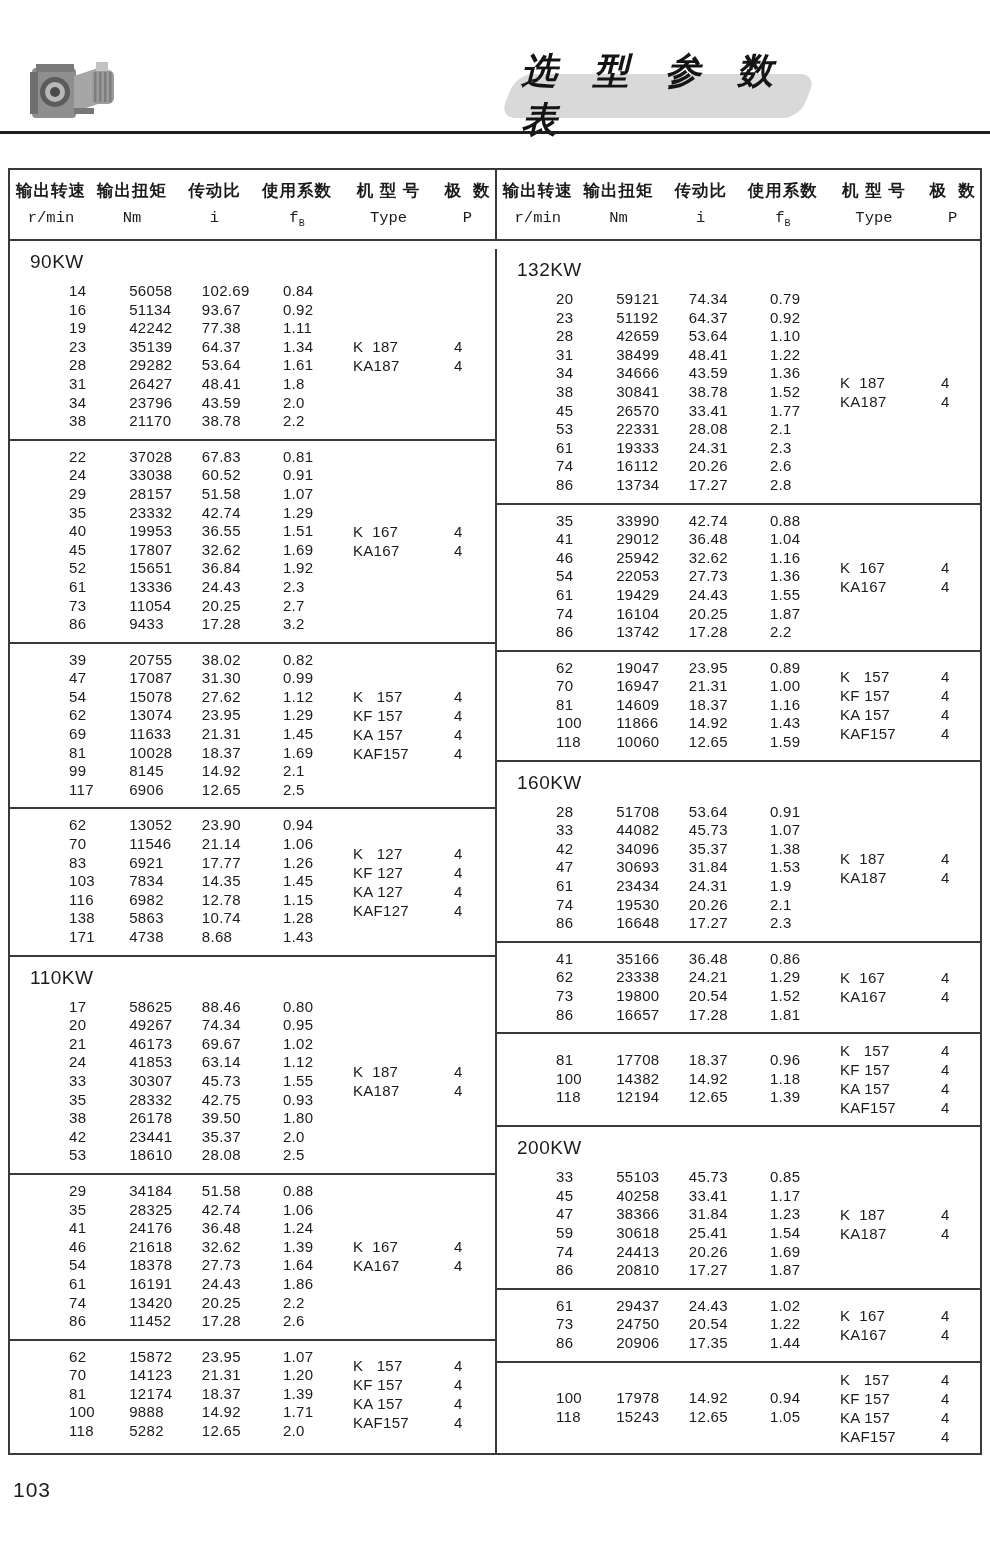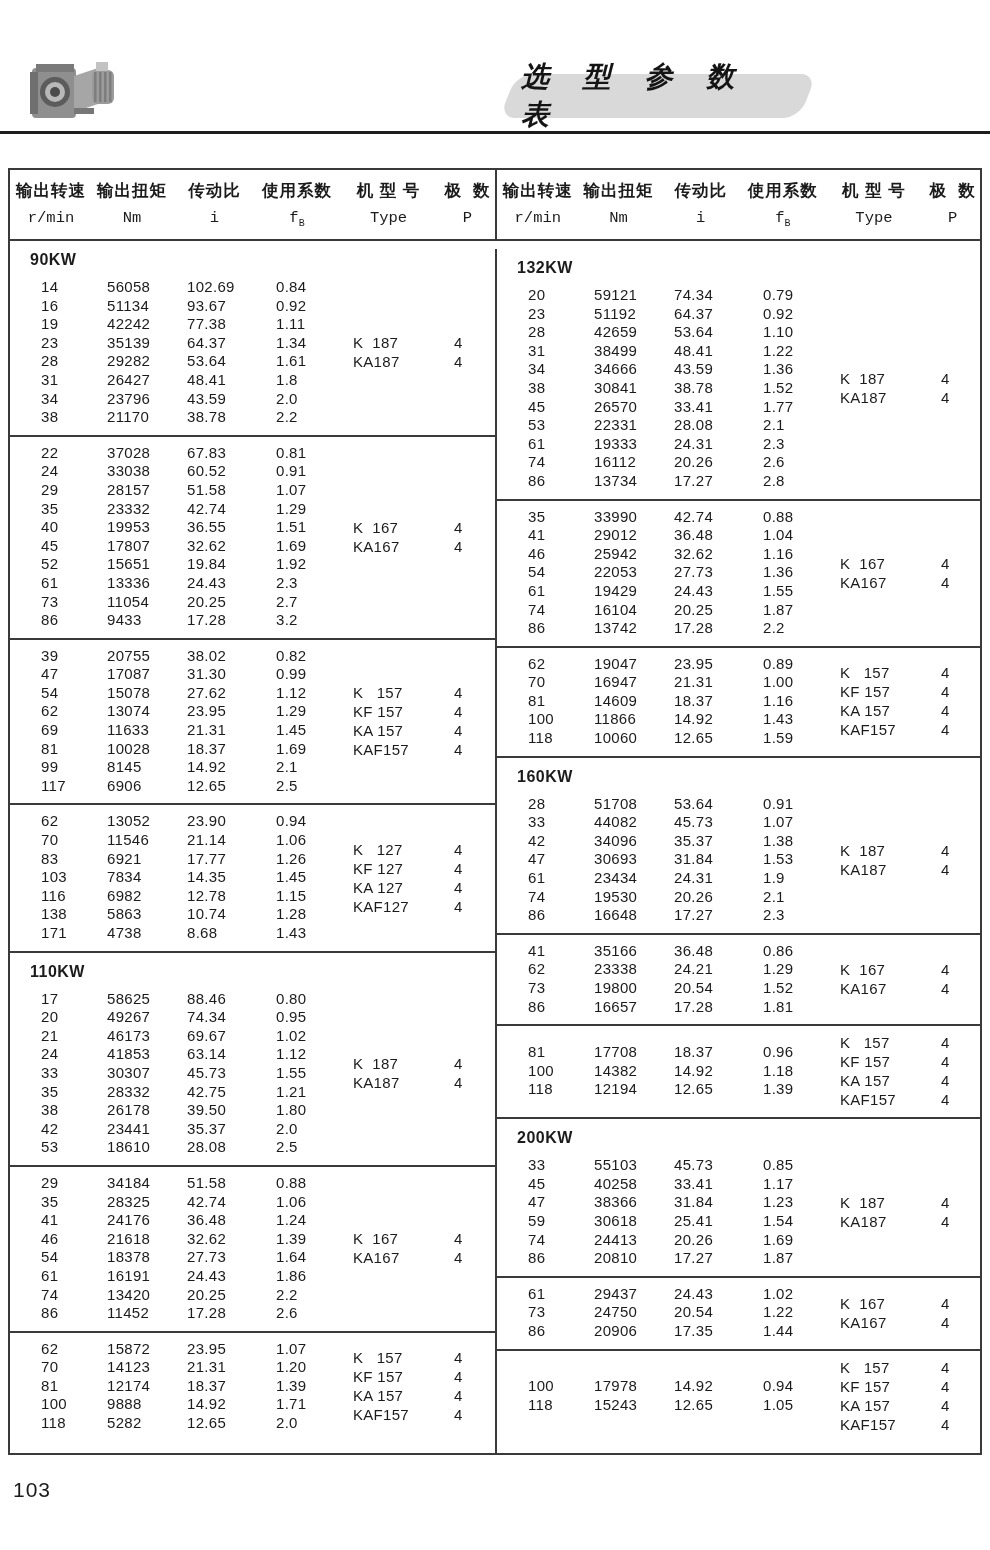--- a/index.html
+++ b/index.html
@@ -2,21 +2,21 @@
 <html><head>
 <meta charset="utf-8">
 <style>
   * { margin:0; padding:0; box-sizing:border-box; }
   html,body { background:#ffffff; }
   body { width:990px; height:1550px; position:relative; font-family:"Liberation Sans","DejaVu Sans",sans-serif; color:#1b1b1b; }
   .page { position:absolute; left:0; top:0; width:990px; height:1550px; background:#fff; overflow:hidden; }
 
   
   .banner-bg { position:absolute; left:508px; top:74px; width:300px; height:44px; background:#d9d9d9; border-radius:16px; transform:skewX(-22deg); }
-  .banner-text { position:absolute; left:508px; top:74px; width:300px; height:44px; display:flex; align-items:center; justify-content:center; font-size:28px; font-weight:bold; font-style:italic; letter-spacing:13px; padding-left:13px; color:#141414; }
+  .banner-text { position:absolute; left:508px; top:74px; width:300px; height:44px; display:flex; align-items:center; justify-content:center; font-size:36px; font-weight:bold; font-style:italic; letter-spacing:13px; padding-left:13px; color:#141414; }
 
   .top-rule { position:absolute; left:0; top:131px; width:990px; height:3px; background:#1d1d1d; }
 
   
   .photo { position:absolute; left:28px; top:58px; width:92px; height:68px; }
 
   
   .main-table { position:absolute; left:8px; top:168px; width:974px; height:1287px; border:2px solid #3a3a3a; display:flex; flex-direction:column; background:#fff; }
   .table-head { display:flex; height:71px; border-bottom:2px solid #3a3a3a; flex:0 0 auto; }
   .head-half { width:50%; display:flex; padding-top:10px; }
@@ -26,24 +26,24 @@
   .hen { font-size:15.5px; white-space:pre;font-family:Liberation Mono, monospace; }
   .hen sub { font-size:10px; }
   .w0{width:82px}.w1{width:80px}.w2{width:85px}.w3{width:80px}.w4{width:103px}.w5{width:55px}
 
   .table-body { flex:1 1 auto; display:flex; }
   .body-col { width:50%; overflow:hidden; display:flex; flex-direction:column; }
   .body-col.rgt { border-left:2px solid #3a3a3a;margin-top:8px; }
 
   .segment { flex:0 0 auto; }
   .segment.bt { border-top:2px solid #3a3a3a; }
-  .power { font-size:16px; font-weight:bold; padding:10px 0 2px 20px; letter-spacing:0.5px; }
+  .power { font-size:19px; font-weight:normal; padding:10px 0 2px 20px; letter-spacing:0.5px; }
 
   .group { display:flex; align-items:center; padding:7px 0 8px 0; }
-  .rows { width:327px; }
+  .rows { width:327px;padding-left:28px; }
   .row { display:flex; height:18.6px; line-height:18.6px; font-size:15px; letter-spacing:0.3px; }
   .c0{width:82px; padding-left:31px;} .c1{width:80px; padding-left:15px;}
   .c2{width:85px; padding-left:15px;} .c3{width:80px; padding-left:19px;}
 
   .types { display:flex; flex-direction:column; justify-content:center; margin-left:8px; }
   .trow { display:flex; justify-content:space-between; width:121px; padding-left:8px; line-height:19px; font-size:15px;gap:27px; }
   .tlabel { white-space:pre; letter-spacing:0.3px; }
   .tp { width:12px; text-align:left; }
 
   .page-number { position:absolute; left:13px; top:1478px; font-size:21px; letter-spacing:1px; }
@@ -232,21 +232,21 @@
                 </div>
                 <div class="row">
                   <span class="c0">45</span>
                   <span class="c1">17807</span>
                   <span class="c2">32.62</span>
                   <span class="c3">1.69</span>
                 </div>
                 <div class="row">
                   <span class="c0">52</span>
                   <span class="c1">15651</span>
-                  <span class="c2">19.84</span>
+                  <span class="c2">36.84</span>
                   <span class="c3">1.92</span>
                 </div>
                 <div class="row">
                   <span class="c0">61</span>
                   <span class="c1">13336</span>
                   <span class="c2">24.43</span>
                   <span class="c3">2.3</span>
                 </div>
                 <div class="row">
                   <span class="c0">73</span>
@@ -442,21 +442,21 @@
                 <div class="row">
                   <span class="c0">33</span>
                   <span class="c1">30307</span>
                   <span class="c2">45.73</span>
                   <span class="c3">1.55</span>
                 </div>
                 <div class="row">
                   <span class="c0">35</span>
                   <span class="c1">28332</span>
                   <span class="c2">42.75</span>
-                  <span class="c3">1.21</span>
+                  <span class="c3">0.93</span>
                 </div>
                 <div class="row">
                   <span class="c0">38</span>
                   <span class="c1">26178</span>
                   <span class="c2">39.50</span>
                   <span class="c3">1.80</span>
                 </div>
                 <div class="row">
                   <span class="c0">42</span>
                   <span class="c1">23441</span>

